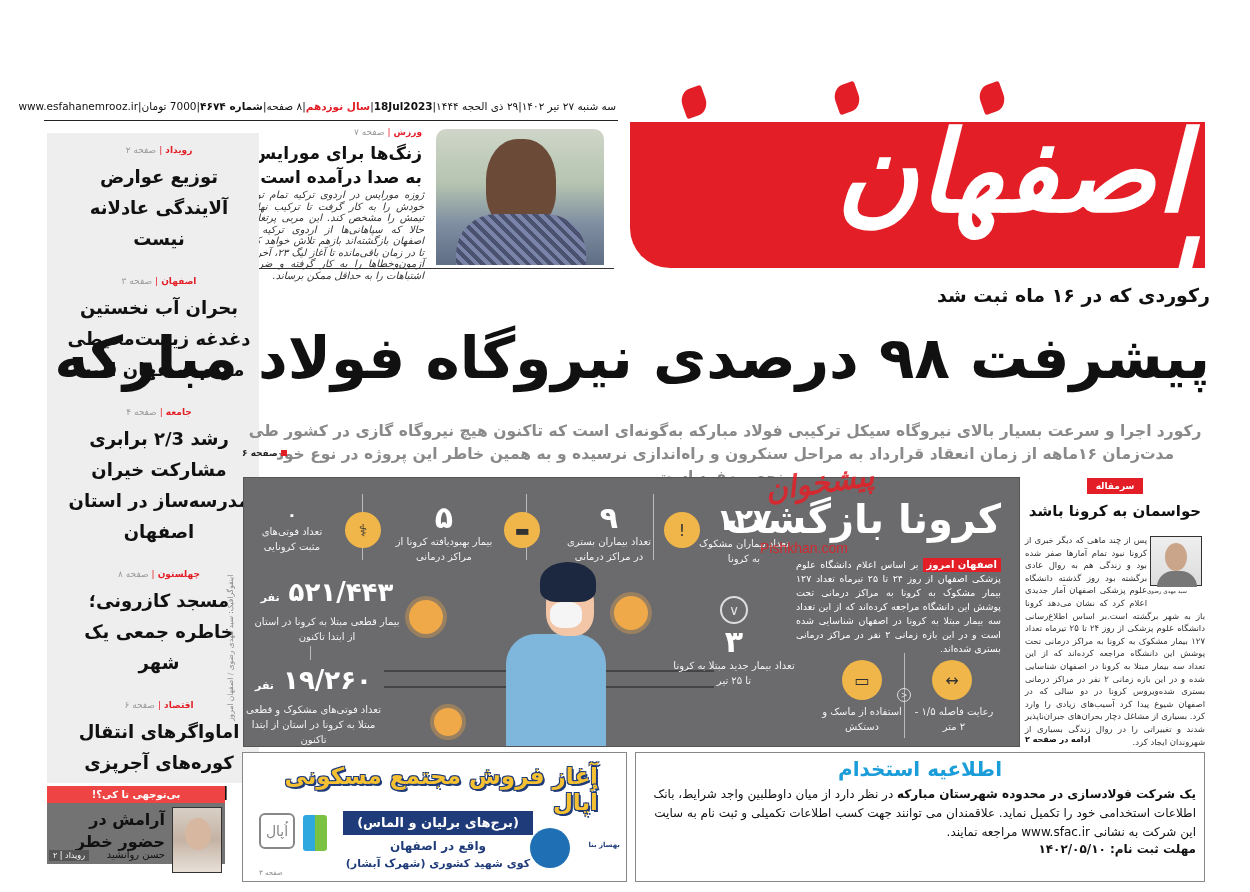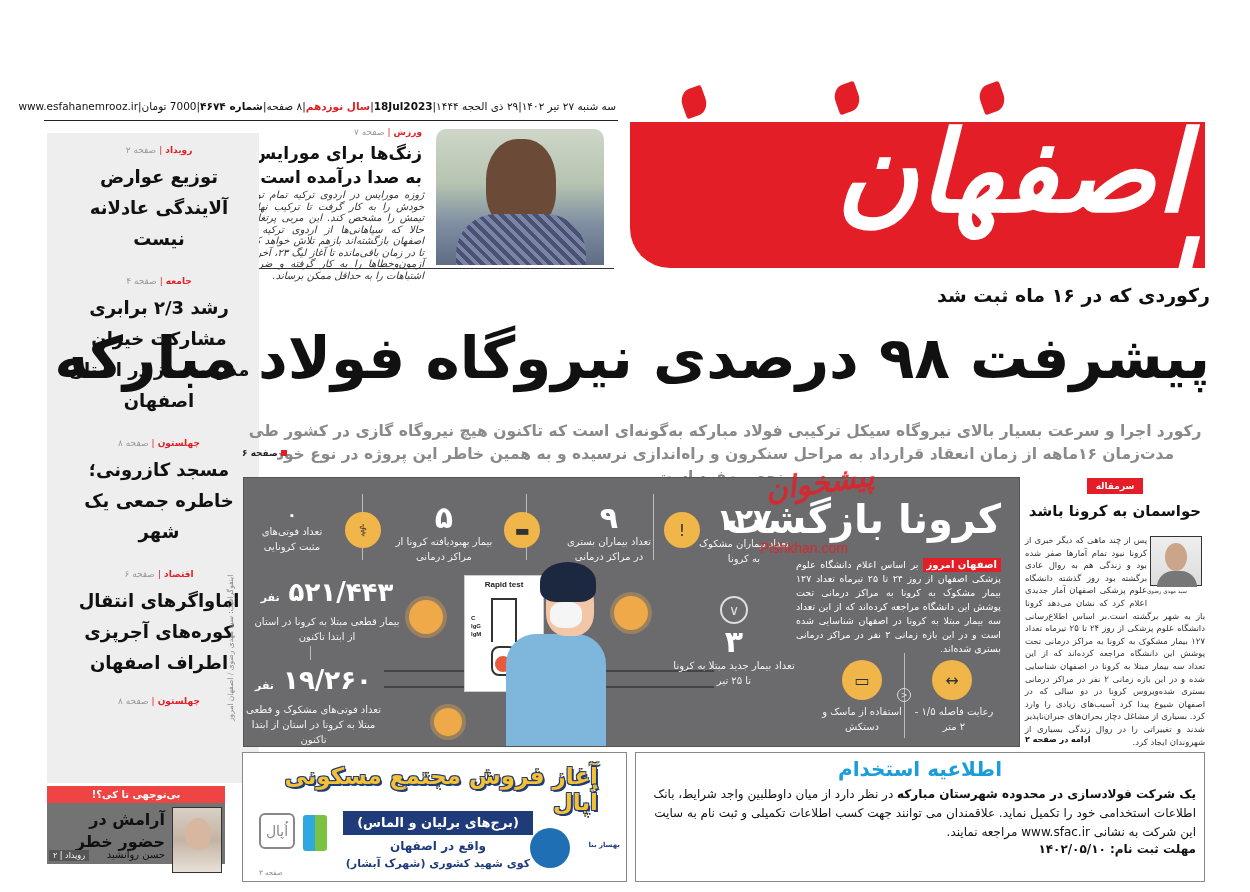--- a/index.html
+++ b/index.html
@@ -157,20 +157,24 @@
   <div class="sbody">ژوزه مورایس در اردوی ترکیه تمام توان خودش را به کار گرفت تا ترکیب نهایی تیمش را مشخص کند. این مربی پرتغالی حالا که سپاهانی‌ها از اردوی ترکیه به اصفهان بازگشته‌اند بازهم تلاش خواهد کرد تا در زمان باقی‌مانده تا آغاز لیگ ۲۳، آخرین آزمون‌وخطاها را به کار گرفته و ضریب اشتباهات را به حداقل ممکن برساند.</div>
 </div>
 <div class="abs sports-rule"></div>
 
 <div class="abs leftcol" dir="rtl">
   <div class="lstory" style="margin-top:12px;">
     <div class="kicker"><span class="sec">رویداد</span><span class="sep">|</span><span>صفحه ۲</span></div>
     <div class="lhead">توزیع عوارض آلایندگی عادلانه نیست</div>
   </div>
   <div class="lstory" style="margin-top:22px;">
+    <div class="kicker"><span class="sec">اصفهان</span><span class="sep">|</span><span>صفحه ۳</span></div>
+    <div class="lhead">بحران آب نخستین دغدغه زیست‌محیطی مردم اصفهان است</div>
+  </div>
+  <div class="lstory" style="margin-top:22px;">
     <div class="kicker"><span class="sec">جامعه</span><span class="sep">|</span><span>صفحه ۴</span></div>
     <div class="lhead">رشد ۲/3 برابری مشارکت خیران مدرسه‌ساز در استان اصفهان</div>
   </div>
   <div class="lstory" style="margin-top:22px;">
     <div class="kicker"><span class="sec">چهلستون</span><span class="sep">|</span><span>صفحه ۸</span></div>
     <div class="lhead">مسجد کازرونی؛ خاطره جمعی یک شهر</div>
   </div>
   <div class="lstory" style="margin-top:22px;">
     <div class="kicker"><span class="sec">اقتصاد</span><span class="sep">|</span><span>صفحه ۶</span></div>
     <div class="lhead">اماواگرهای انتقال کوره‌های آجرپزی اطراف اصفهان</div>
@@ -235,31 +239,20 @@
     <div class="lbl">تعداد فوتی‌های مشکوک و قطعی مبتلا به کرونا در استان از ابتدا تاکنون</div>
   </div>
 
   <div class="virus" style="left:165px; top:122px;"></div>
   <div class="virus" style="left:190px; top:230px; width:28px; height:28px;"></div>
   <div class="virus" style="left:370px; top:118px;"></div>
 
   <div class="hline" style="left:140px; top:192px; width:330px;"></div>
   <div class="hline" style="left:140px; top:208px; width:330px;"></div>
 
-  <div class="rapid">
-    <div>Rapid test</div>
-    <div class="strip"></div>
-    <div class="marks">
-        <div>C</div>
-        <div>IgG</div>
-        <div>IgM</div>
-      </div>
-    <div class="well"></div>
-      <div class="dot"></div>
-  </div>
   <div class="person">
     <div class="body"></div>
       <div class="face"></div>
       <div class="hair"></div>
       <div class="mask"></div>
   </div>
 
   <div class="chev" style="left:476px; top:118px;">∨</div>
   <div class="stat" style="left:425px; top:148px; width:130px;">
     <div class="num">۳</div>

